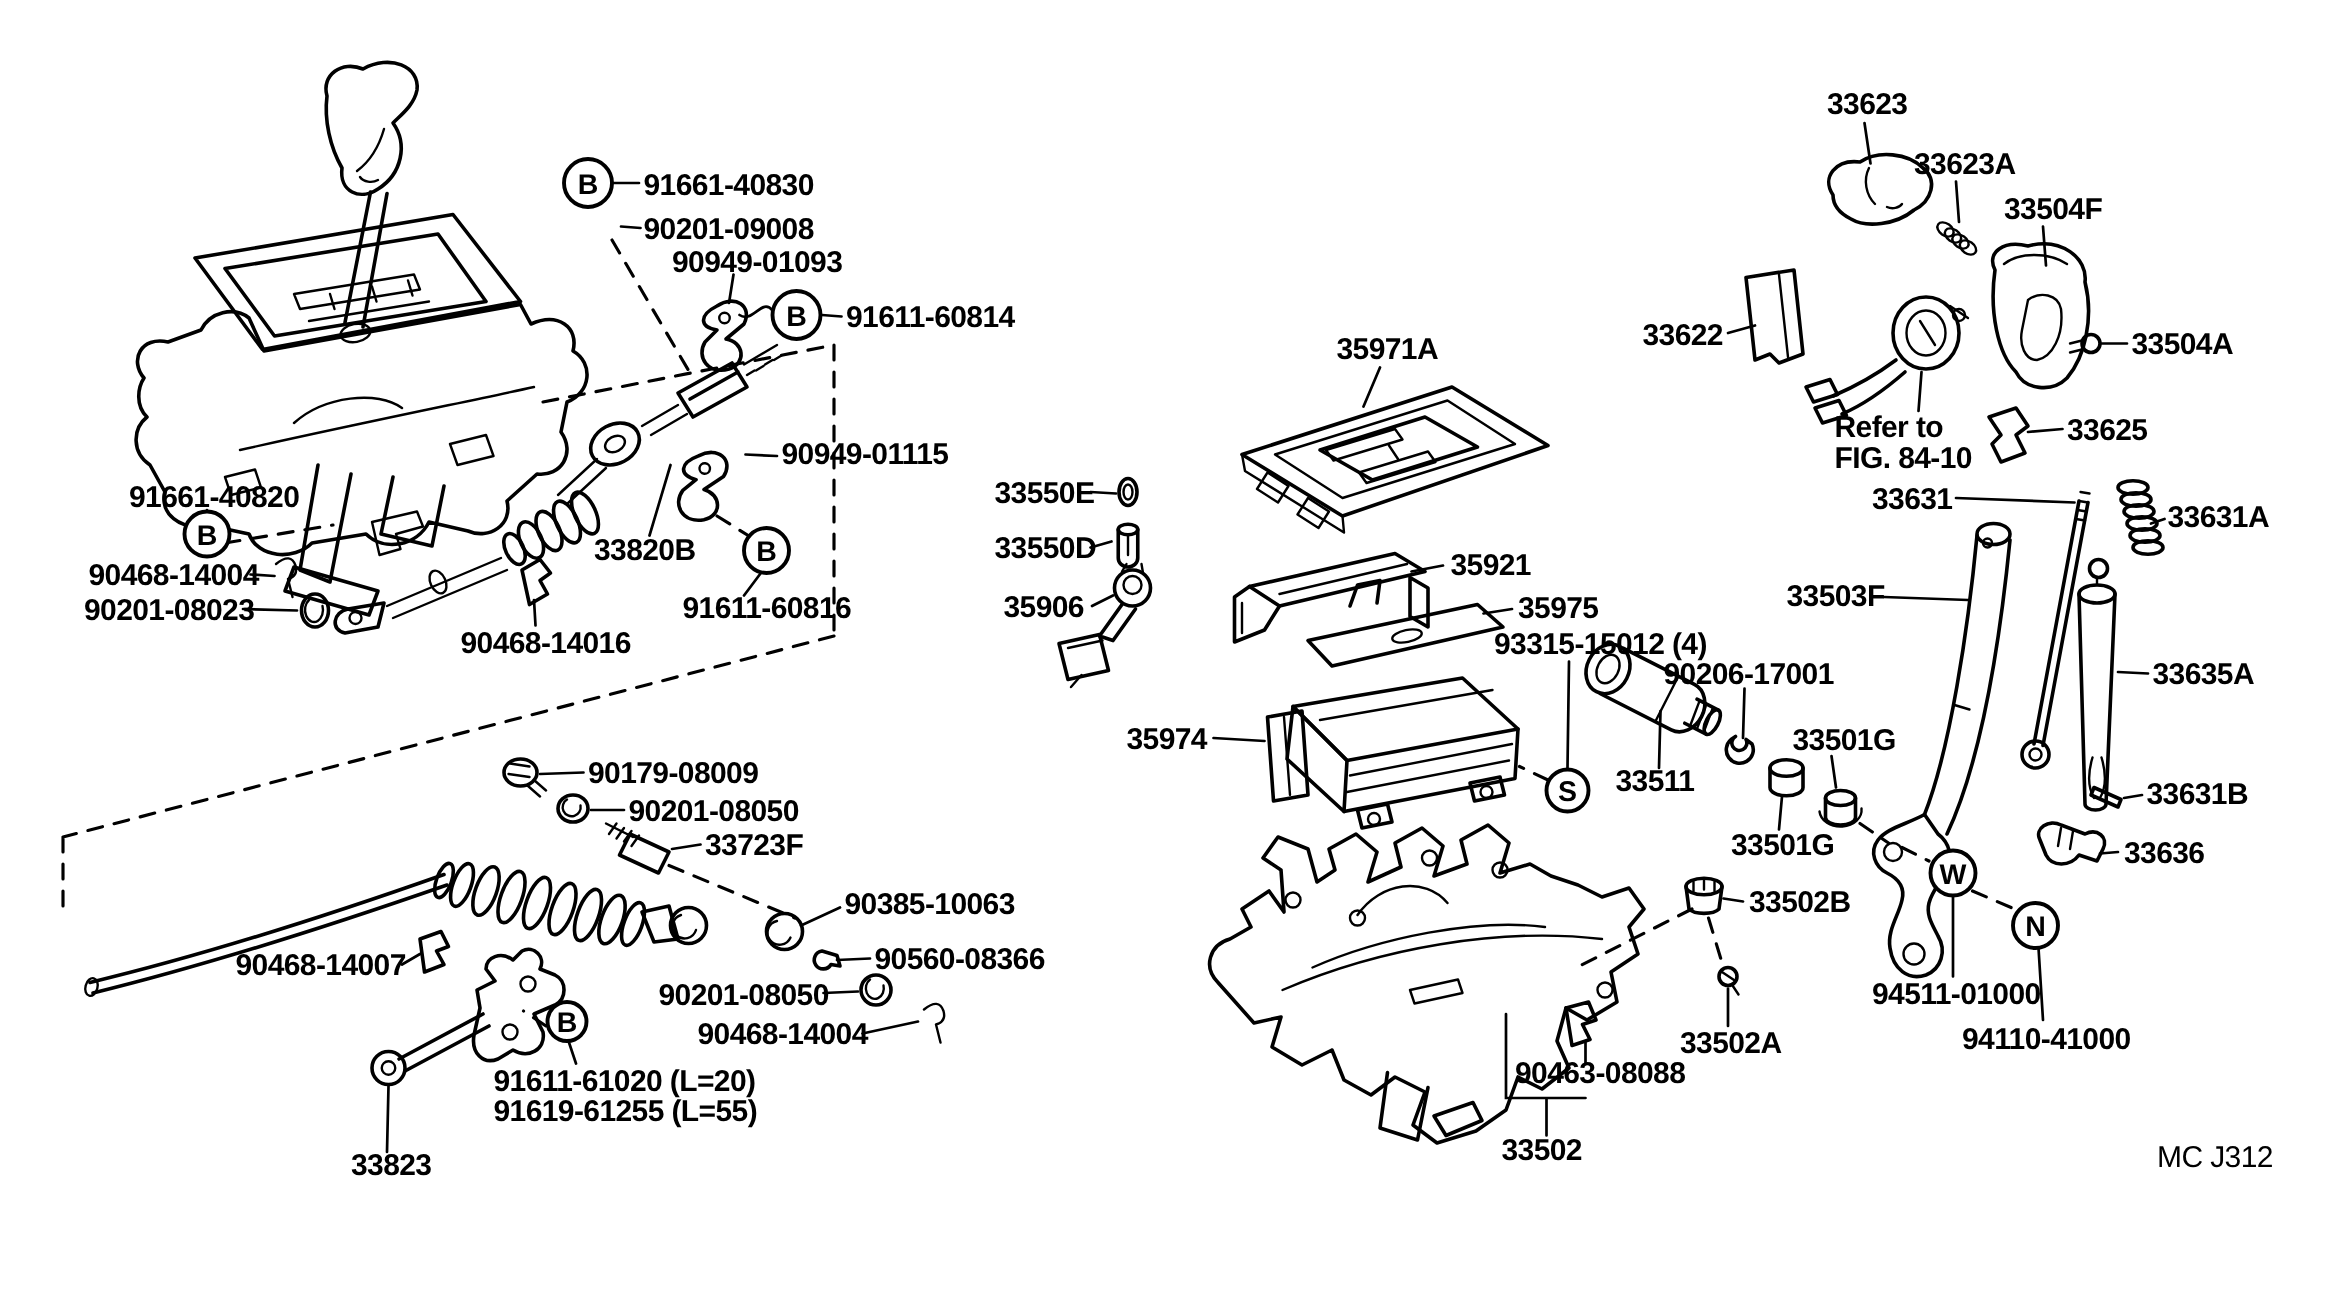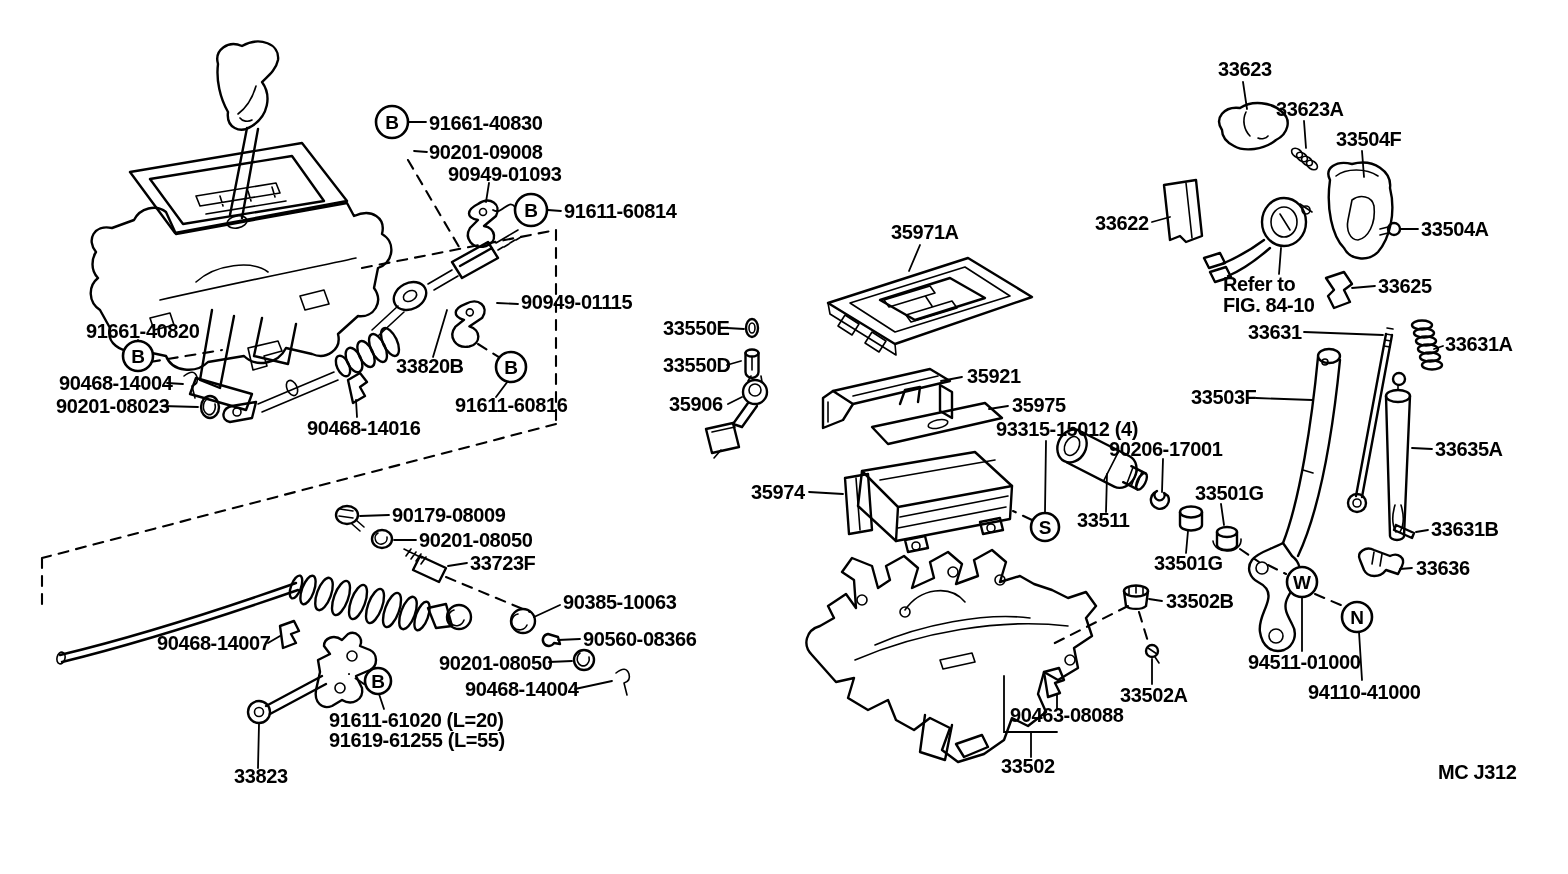--- a/index.html
+++ b/index.html
@@ -21,21 +21,21 @@
     font-weight:bold; font-size:20px; letter-spacing:-0.4px;
     fill:var(--ink);
   }
   .marker-circle{ fill:var(--paper); stroke:var(--ink); stroke-width:2.6; }
   .marker-letter{
     font-family:"Liberation Sans", sans-serif;
     font-weight:bold; font-size:19px; fill:var(--ink); text-anchor:middle;
   }
   #drawing-code{
     position:absolute; left:1438px; top:761px;
-    font-weight:bold; font-size:20px; letter-spacing:-0.4px; color:var(--ink);
+    font-weight:normal; font-size:20px; letter-spacing:-0.4px; color:var(--ink);
   }
 </style>
 </head>
 <body>
 
 <div id="stage">
 <svg viewBox="0 0 1568 874" width="1568" height="874">
 
   <g>
     <path class="art" d="M218,64 C214,50 228,40 242,46 C260,36 280,44 278,60 C276,70 268,76 262,82 C272,96 268,116 252,126 C240,134 226,128 228,112 C220,98 216,80 218,64 Z"></path>

